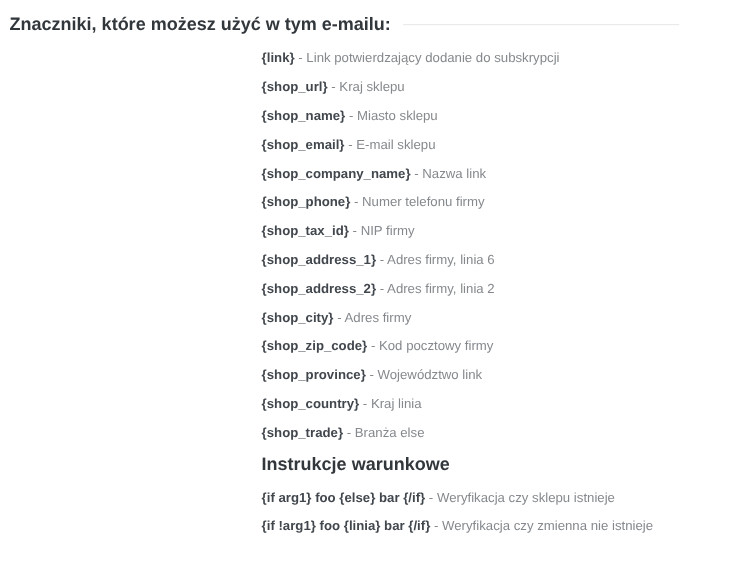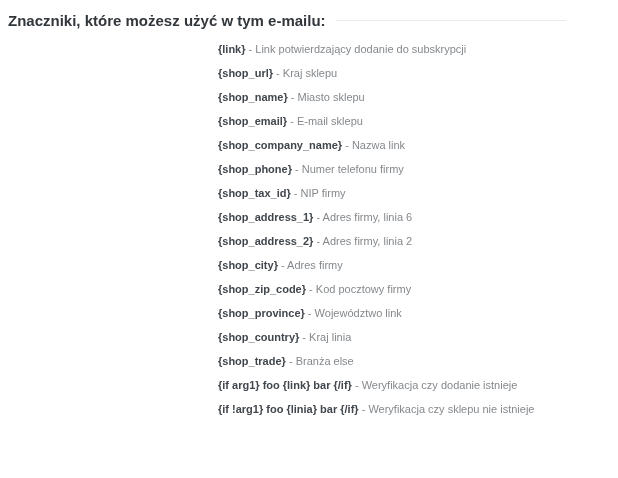--- a/index.html
+++ b/index.html
@@ -76,16 +76,17 @@
       <div class="tag-row"><span class="tag">{shop_company_name}</span><span class="sep"> - </span><span class="desc">Nazwa link</span></div>
       <div class="tag-row"><span class="tag">{shop_phone}</span><span class="sep"> - </span><span class="desc">Numer telefonu firmy</span></div>
       <div class="tag-row"><span class="tag">{shop_tax_id}</span><span class="sep"> - </span><span class="desc">NIP firmy</span></div>
       <div class="tag-row"><span class="tag">{shop_address_1}</span><span class="sep"> - </span><span class="desc">Adres firmy, linia 6</span></div>
       <div class="tag-row"><span class="tag">{shop_address_2}</span><span class="sep"> - </span><span class="desc">Adres firmy, linia 2</span></div>
       <div class="tag-row"><span class="tag">{shop_city}</span><span class="sep"> - </span><span class="desc">Adres firmy</span></div>
       <div class="tag-row"><span class="tag">{shop_zip_code}</span><span class="sep"> - </span><span class="desc">Kod pocztowy firmy</span></div>
       <div class="tag-row"><span class="tag">{shop_province}</span><span class="sep"> - </span><span class="desc">Województwo link</span></div>
       <div class="tag-row"><span class="tag">{shop_country}</span><span class="sep"> - </span><span class="desc">Kraj linia</span></div>
       <div class="tag-row"><span class="tag">{shop_trade}</span><span class="sep"> - </span><span class="desc">Branża else</span></div>
-      <div class="tag-row"><span class="tag">{if arg1} foo {link} bar {/if}</span><span class="sep"> - </span><span class="desc">Weryfikacja czy dodanie istnieje</span></div>
-      <div class="tag-row"><span class="tag">{if !arg1} foo {linia} bar {/if}</span><span class="sep"> - </span><span class="desc">Weryfikacja czy sklepu nie istnieje</span></div>
+      <div class="group-header">Instrukcje warunkowe</div>
+      <div class="tag-row"><span class="tag">{if arg1} foo {else} bar {/if}</span><span class="sep"> - </span><span class="desc">Weryfikacja czy sklepu istnieje</span></div>
+      <div class="tag-row"><span class="tag">{if !arg1} foo {linia} bar {/if}</span><span class="sep"> - </span><span class="desc">Weryfikacja czy zmienna nie istnieje</span></div>
     </div>
 </div>
 
 </body></html>

